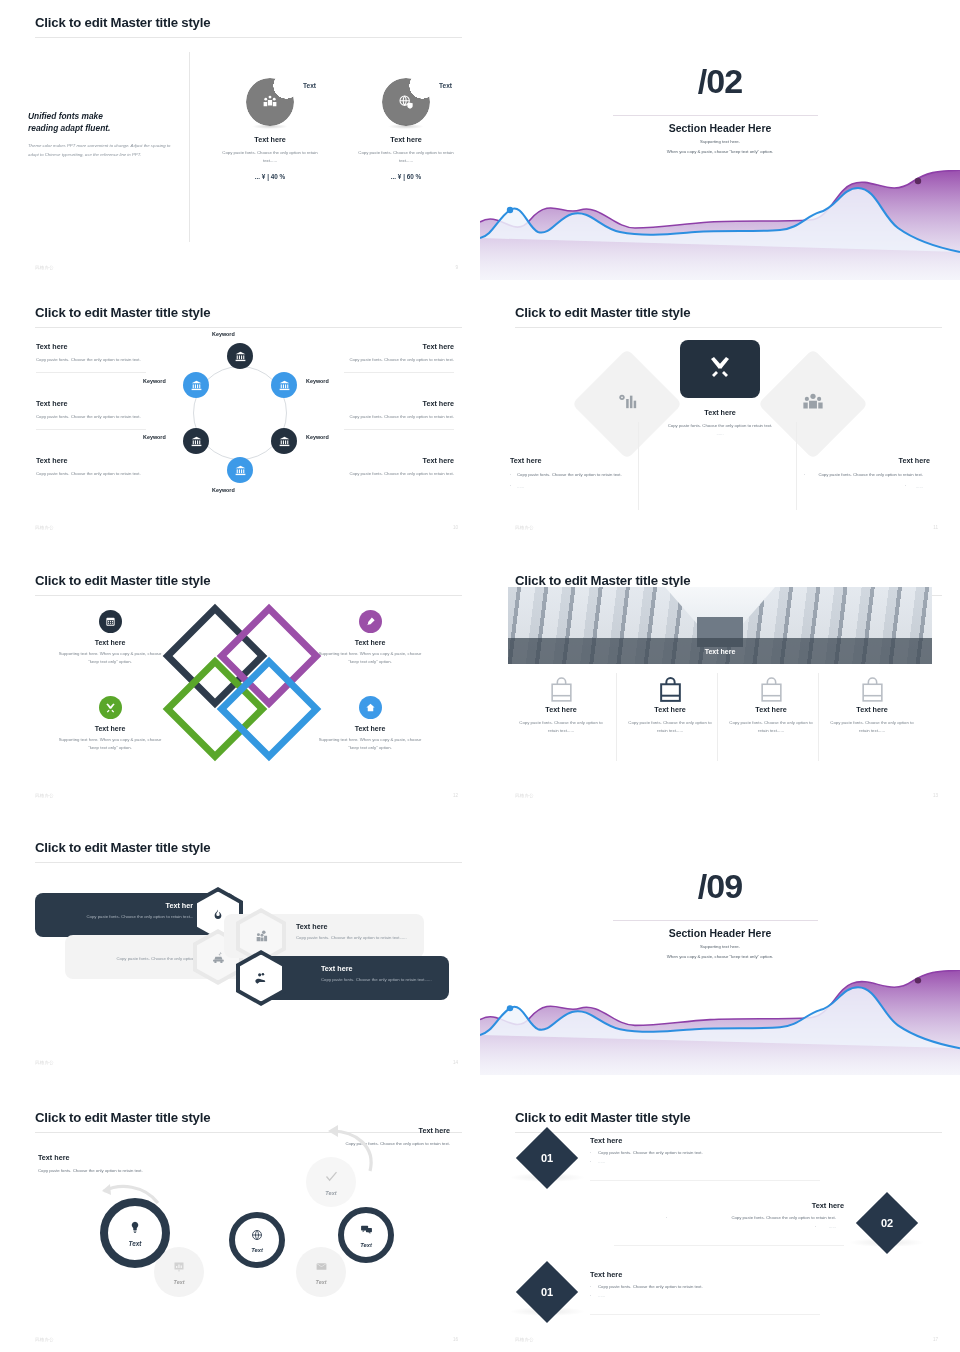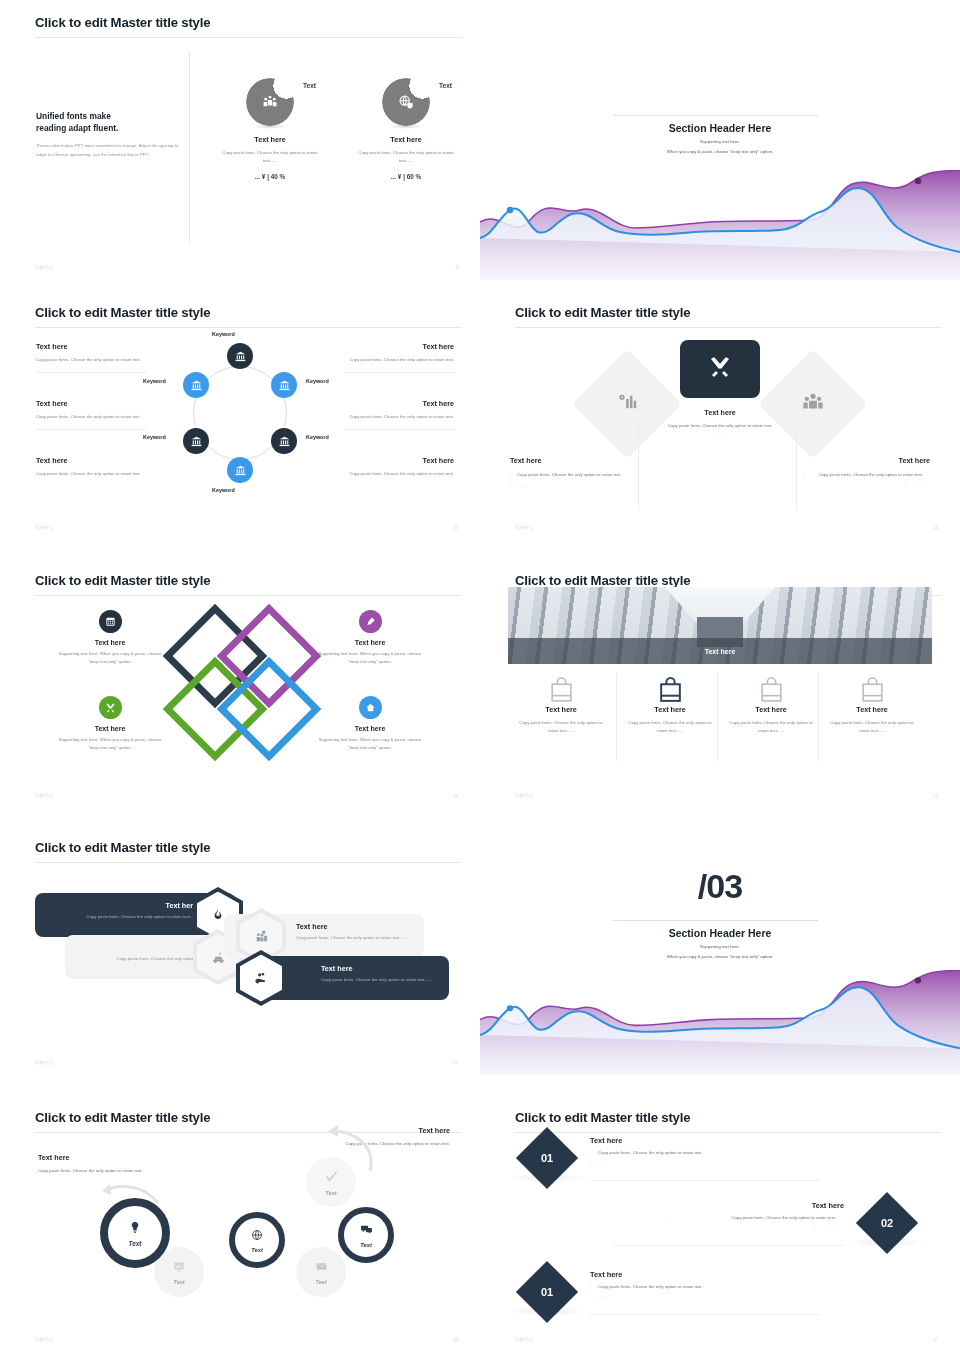--- a/index.html
+++ b/index.html
@@ -36,21 +36,21 @@
     position:absolute; right:22px; bottom:10px;
     font-size:4.6px; color:#dcdcdc;
   }
   .h3{ font-size:7.2px; font-weight:bold; color:#16202b; }
   .body{ font-size:4.3px; line-height:1.75; color:#6c7680; }
   .body-d{ font-size:4.3px; line-height:1.75; color:#c3cad1; }
 
   
   #s9 { left:0; top:0; width:480px; height:280px; }
   #s9 .vline{ position:absolute; left:189px; top:52px; width:1px; height:190px; background:#e6e6e6; }
-  #s9 .lead{ position:absolute; left:36px; top:110px; width:145px; }
+  #s9 .lead{ position:absolute; left:28px; top:110px; width:145px;font-style:italic; }
   #s9 .lead h2{ font-size:8.4px; font-weight:bold; line-height:1.45; color:#16202b; }
   #s9 .lead p{ margin-top:8px; font-size:4.3px; line-height:1.95; color:#8a939c; }
   .pieblk{ position:absolute; width:140px; text-align:center; }
   .pieblk .donut{
     position:relative; width:48px; height:48px; margin:0 auto;
   }
   .pieblk .donut .disc{
     position:absolute; inset:0; border-radius:50%;
     background:#7d7d7d;
     -webkit-mask-image: radial-gradient(circle 13px at 84% 16%, transparent 99%, #000 100%);
@@ -262,20 +262,21 @@
       <div class="cap">Text here</div>
       <div class="sub">Copy paste fonts. Choose the only option to retain text......</div>
       <div class="pct">...  ¥  |  60 %</div>
     </div>
 
     <div class="s-foot">风格办公</div>
     <div class="s-num">9</div>
   </div>
 
   <div class="slide sec" id="s2">
+    <div class="num">/02</div>
     <div class="hr"></div>
     <div class="hd">Section Header Here</div>
     <div class="sup">Supporting text here.</div>
     <div class="sup2">When you copy &amp; paste, choose "keep text only" option.</div>
     <svg class="wave" viewBox="0 0 480 110" preserveAspectRatio="none">
       <defs>
         <linearGradient id="pg" x1="0" y1="0" x2="1" y2="0">
           <stop offset="0" stop-color="#9b5fae"></stop>
             <stop offset="1" stop-color="#8e3fa8"></stop>
         </linearGradient>
@@ -679,21 +680,21 @@
             <path d="M2 15c3-3 7-3 10-1l5 1c2 .4 2 3 0 3H9l-4 3-3-3z"></path>
           </svg>
       </div>
     </div>
 
     <div class="s-foot">风格办公</div>
     <div class="s-num">14</div>
   </div>
 
   <div class="slide sec" id="s15">
-    <div class="num" style="top:42px;">/03</div>
+    <div class="num" style="top:42px;">/09</div>
     <div class="hr" style="top:95px;"></div>
     <div class="hd" style="top:102px;">Section Header Here</div>
     <div class="sup" style="top:119px;">Supporting text here.</div>
     <div class="sup2" style="top:129px;">When you copy &amp; paste, choose "keep text only" option.</div>
     <svg class="wave" style="height:105px;" viewBox="0 0 480 110" preserveAspectRatio="none">
       <defs>
         <linearGradient id="pv3" x1="0" y1="0" x2="0" y2="1">
           <stop offset="0" stop-color="#9a4fae" stop-opacity="1"></stop>
             <stop offset="1" stop-color="#d8d8ee" stop-opacity="0.25"></stop>
         </linearGradient>

